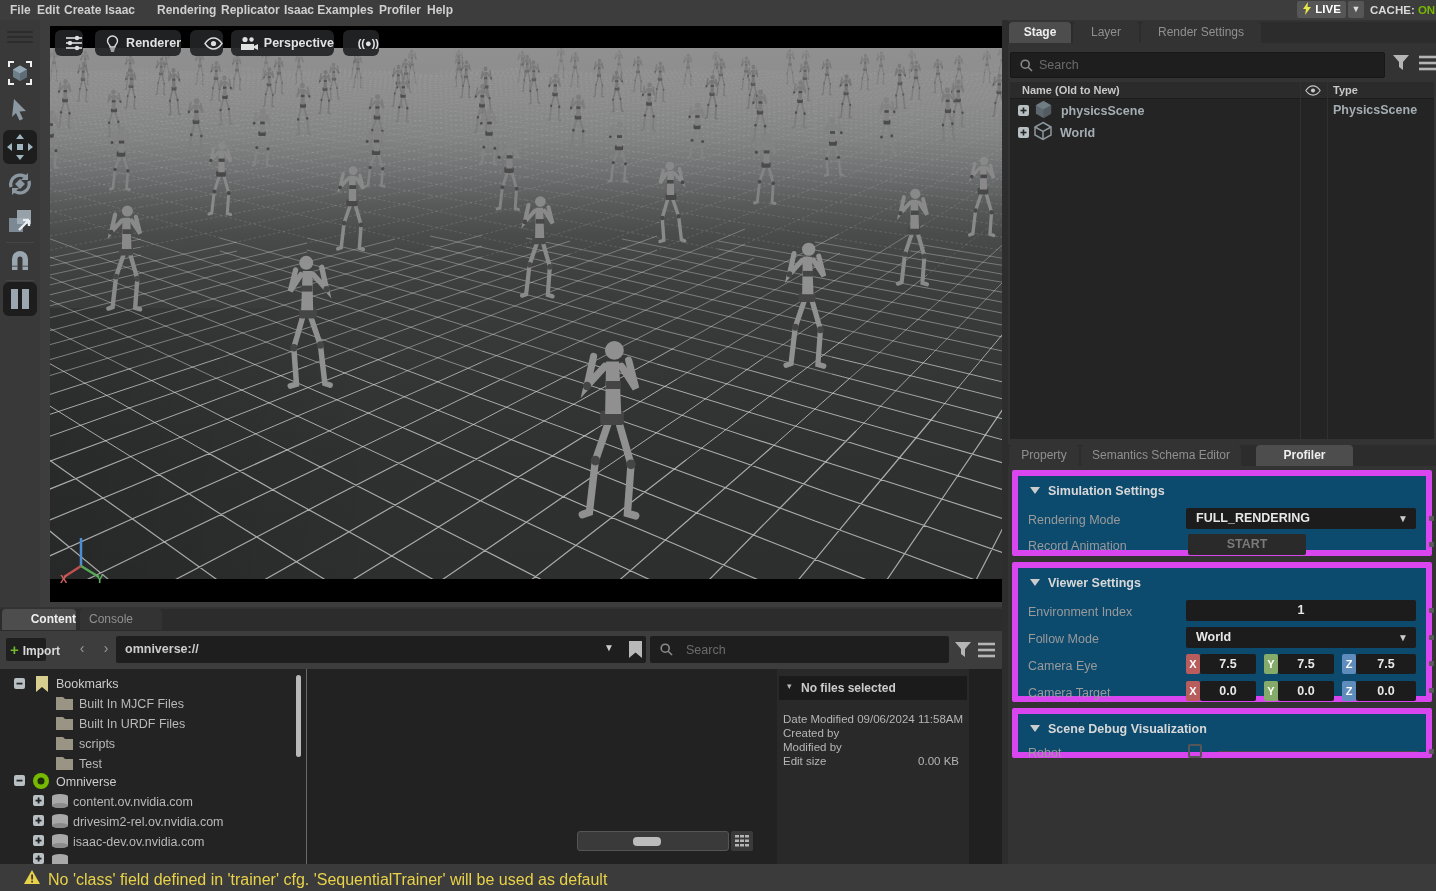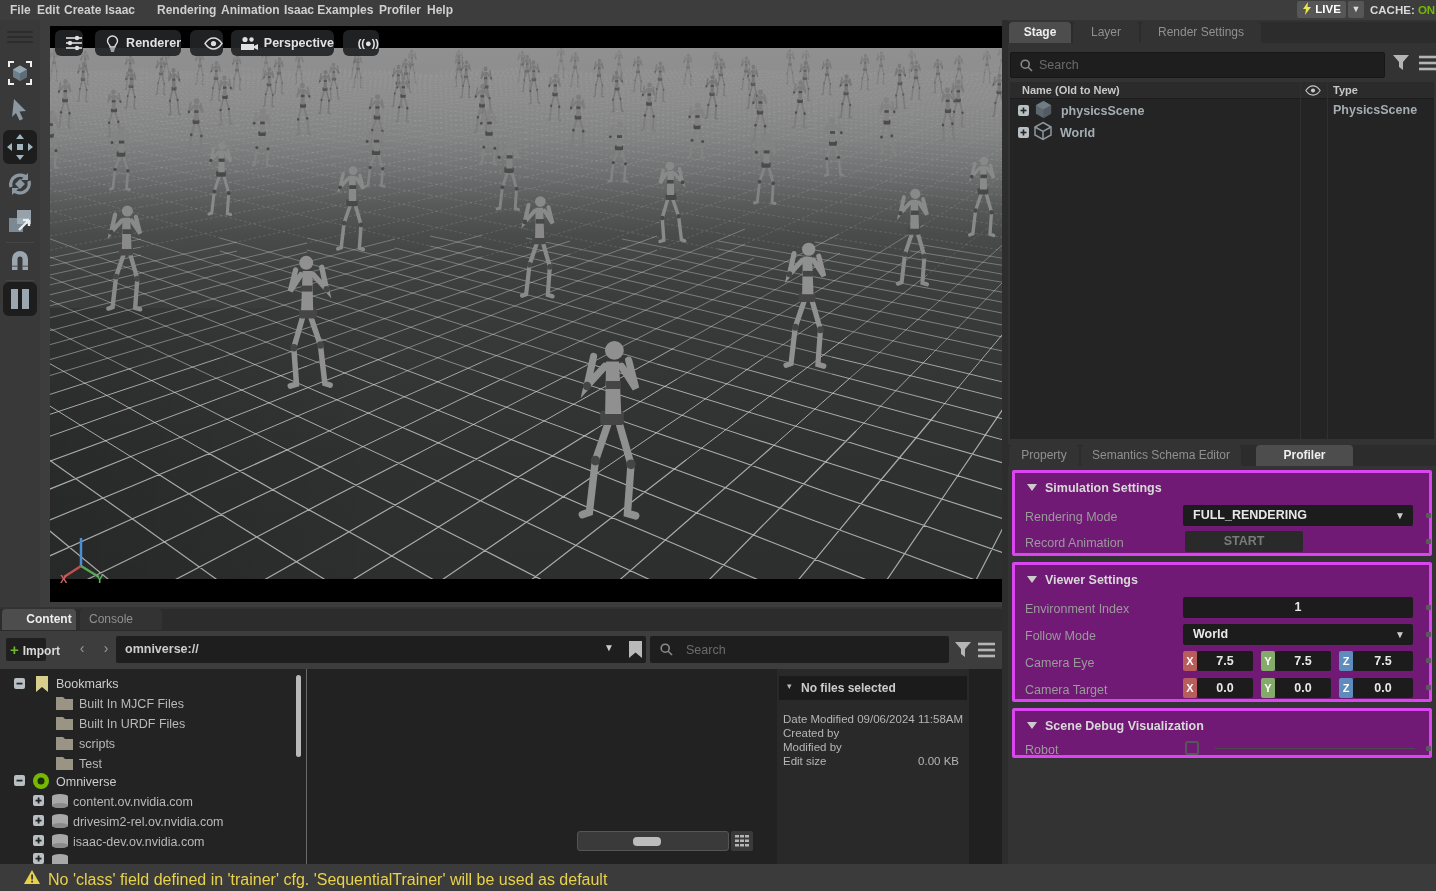--- a/index.html
+++ b/index.html
@@ -42,21 +42,21 @@
 #stage-search { position:absolute; left:2px; top:32px; width:375px; height:26px;
   background:#1e1e1e; border:1px solid #171717; border-radius:2px; }
 #stage-search span { color:#6b6b6b; font-size:12.5px; position:absolute; left:28px; top:5px;}
 #stage-tree { position:absolute; left:2px; top:62px; width:424px; height:357px; background:#242424; }
 #stage-tree .hdr { position:absolute; left:0; top:0; width:424px; height:17px; background:#2b2b2b;
   border-bottom:1px solid #1c1c1c; color:#c8c8c8; font-size:11px; font-weight:bold; }
 .srow { position:absolute; color:#a4adb2; font-size:12.5px; font-weight:bold; }
 .colsep { position:absolute; top:0; width:1px; height:357px; background:#303030; }
 
 
-.section { position:absolute; left:4px; width:420px; background:#701a75; border:3px solid #d946ef; border-radius:2px;}
+.section { position:absolute; left:4px; width:420px; background:#0c4a6e; border:6px solid #d946ef; border-radius:2px;}
 .sechdr { position:absolute; left:30px; top:8px; color:#d8d8d8; font-size:12.5px; font-weight:bold; }
 .sectri { position:absolute; left:12px; top:11px; width:0; height:0;
   border-left:5px solid transparent; border-right:5px solid transparent; border-top:7px solid #cccccc; }
 .plabel { position:absolute; left:10px; color:#9a9a9a; font-size:12.5px; }
 .pfield { position:absolute; background:#1c1c1c; border-radius:2px; color:#e8e8e8;
   font-size:12.5px; font-weight:bold; }
 .pdot { position:absolute; width:5px; height:5px; background:#5a5a5a; border-radius:1px; }
 .axbadge { position:absolute; width:14px; height:20px; border-radius:2px; color:#fff;
   font-size:11px; font-weight:bold; text-align:center; line-height:20px; }
 
@@ -77,21 +77,21 @@
 </head>
 <body>
 <div id="root">
 
   <div id="menubar" class="abs">
     <span class="mi" style="left:10px">File</span>
     <span class="mi" style="left:37px">Edit</span>
     <span class="mi" style="left:64px">Create</span>
     <span class="mi" style="left:105px">Isaac</span>
     <span class="mi" style="left:157px">Rendering</span>
-    <span class="mi" style="left:221px">Animation</span>
+    <span class="mi" style="left:221px">Replicator</span>
     <span class="mi" style="left:284px">Isaac Examples</span>
     <span class="mi" style="left:379px">Profiler</span>
     <span class="mi" style="left:427px">Help</span>
     <div id="livebox"><svg width="10" height="13" viewBox="0 0 10 13" style="vertical-align:-2px">
           <path d="M6 0 L1 7 L4 7 L3 13 L9 5 L5.5 5 Z" fill="#e8e84a"></path>
         </svg> LIVE</div>
     <div id="livedrop">▼</div>
     <div id="cache">CACHE: <b>ON</b></div>
   </div>
 
@@ -549,21 +549,21 @@
         <div class="sechdr">Scene Debug Visualization</div>
       <div class="plabel" style="top:32px;">Robot</div>
       <div style="position:absolute; left:170px; top:30px; width:14px; height:14px; border:2px solid #565656; border-radius:2px;"></div>
       <div style="position:absolute; left:200px; top:37px; width:200px; height:1px; background:#4a4a4a;"></div>
       <div class="pdot" style="left:411px; top:35px;"></div>
     </div>
   </div>
 
   <div id="cpanel" class="abs">
     <div id="ctabrow">
-      <div class="tab active" style="left:2px; width:74px; text-align:center; padding-left:20px;">Content</div>
+      <div class="tab active" style="left:2px; width:74px; text-align:right; padding-left:20px;">Content</div>
       <div class="tab" style="left:80px; width:82px; text-align:left; padding-left:9px;">Console</div>
     </div>
     <div id="ctoolbar">
       <div style="position:absolute; left:6px; top:7px; width:40px; height:23px; background:#1f1f1f; border-radius:2px; color:#d8d8d8; font-size:12px; font-weight:bold; line-height:23px;">
         <span style="color:#6fba2c; font-size:15px; margin:0 4px 0 4px;">+</span>Import</div>
       <div style="position:absolute; left:74px; top:5px; width:16px; height:25px; color:#9a9a9a; text-align:center; line-height:25px; font-size:14px;">‹</div>
       <div style="position:absolute; left:98px; top:5px; width:16px; height:25px; color:#9a9a9a; text-align:center; line-height:25px; font-size:14px;">›</div>
       <div style="position:absolute; left:116px; top:5px; width:530px; height:27px; background:#1e1e1e; border-radius:2px;">
         <span style="position:absolute; left:9px; top:6px; color:#cccccc; font-size:12.5px; font-weight:bold;">omniverse://</span>
         <span style="position:absolute; right:32px; top:6px; color:#cccccc; font-size:10px;">▼</span>

